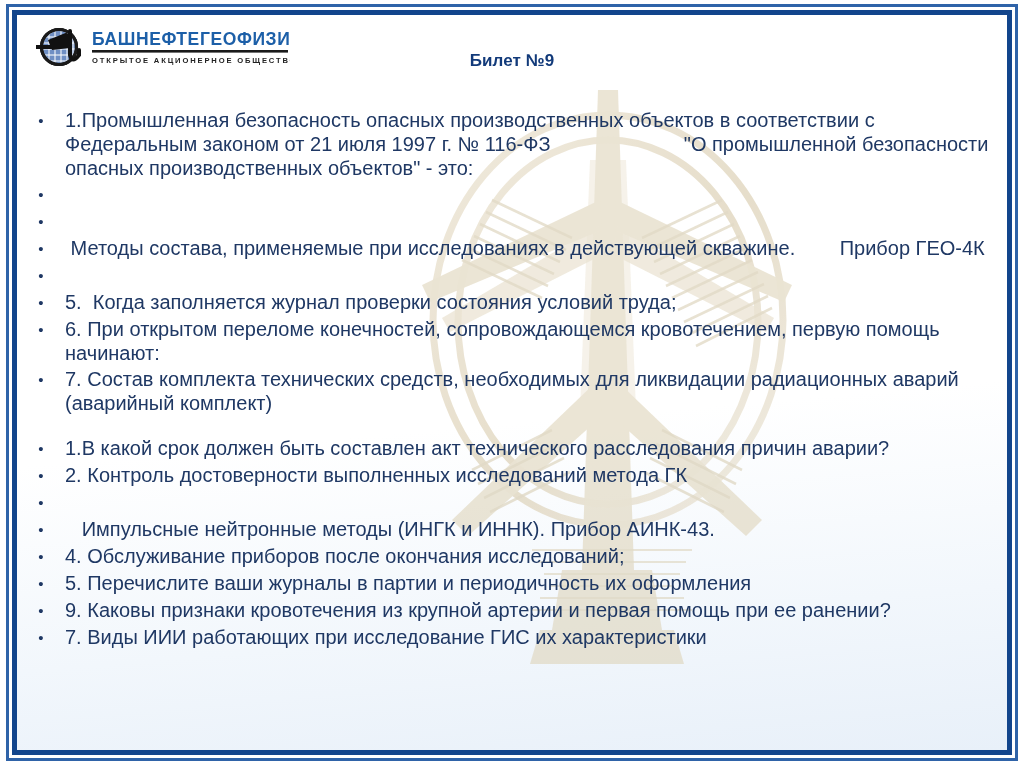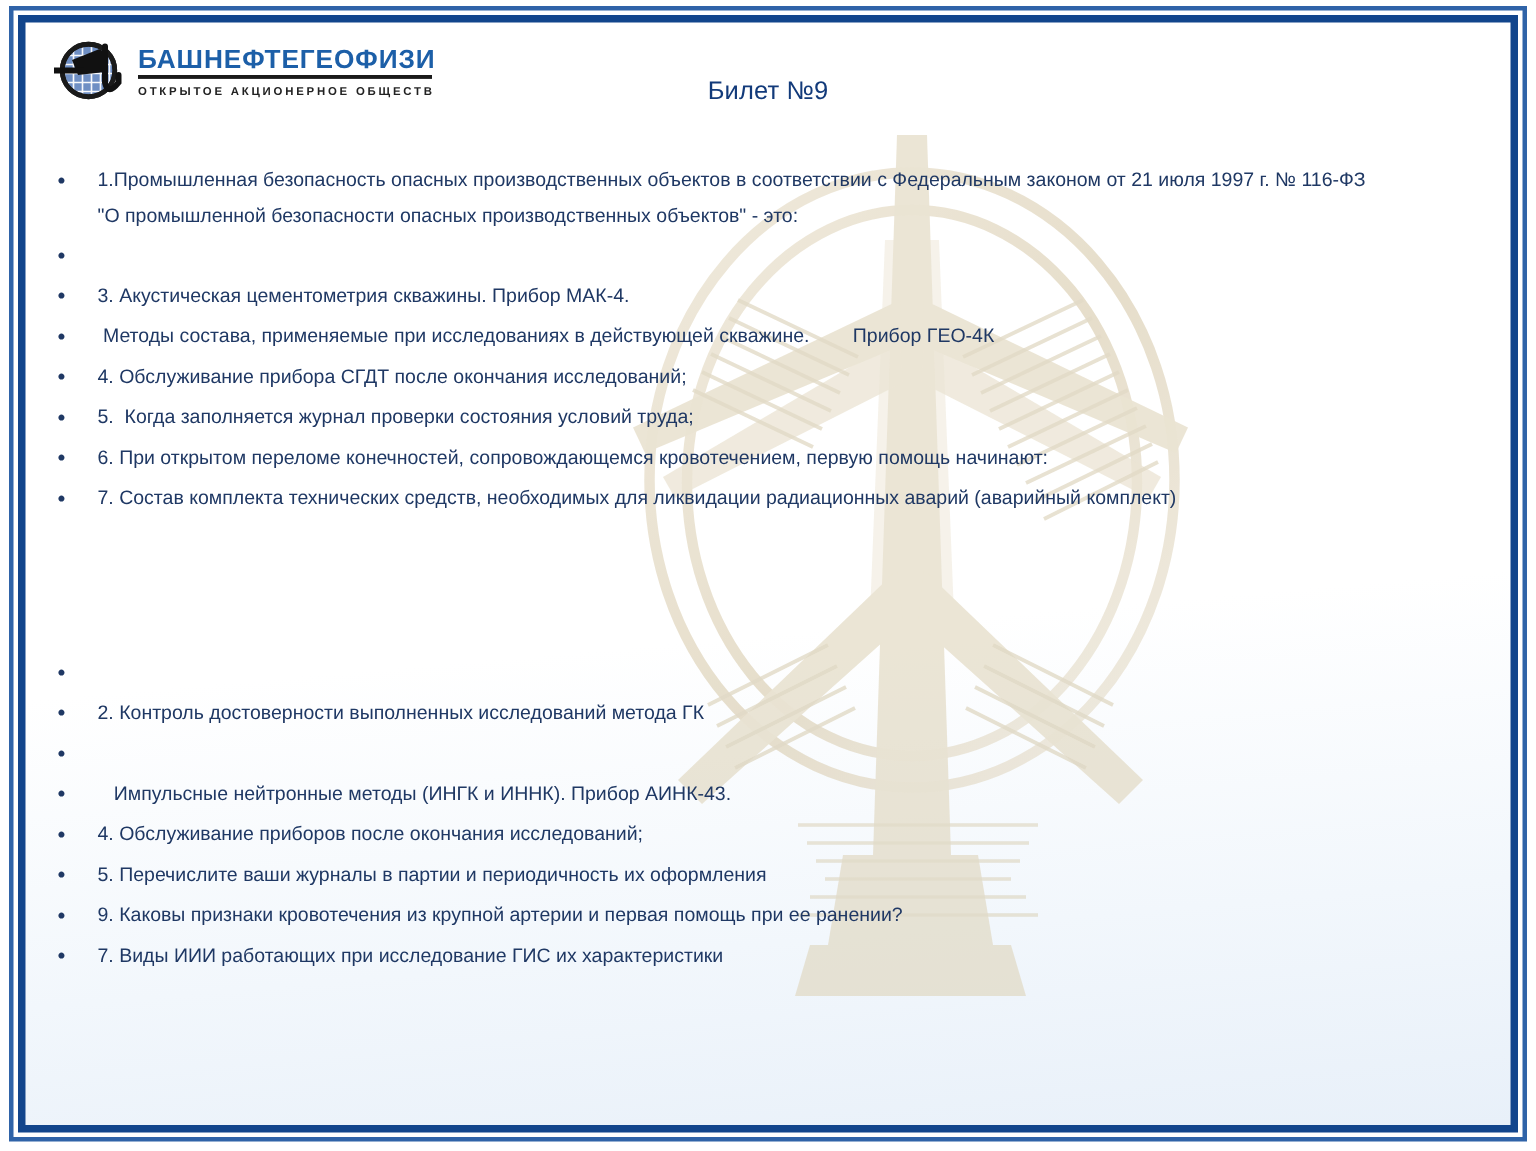--- a/index.html
+++ b/index.html
@@ -79,21 +79,21 @@
     height: 52px;
     z-index: 4;
   }
 
   
   .ticket-title {
     position: absolute;
     width: 100%;
     text-align: center;
     font-size: 17px;
-    font-weight: normal;
+    font-weight: bold;
     color: #123a7a;
     letter-spacing: 0.1px;
     z-index: 3;
   }
   #title9 { top: 36px; }
   #title10 { top: 394px; }
 
   
   .list {
     position: absolute;
@@ -116,21 +116,21 @@
     width: 48px;
     text-align: center;
     color: #1f3864;
     font-size: 15px;
     line-height: 24px;
     padding-top: 1px;
   }
   .itext {
     flex: 1 1 auto;
     color: #1f3864;
-    font-size: 13px;
+    font-size: 20px;
     line-height: 24px;
     white-space: pre-wrap;
     text-align: left;
   }
 </style>
 </head>
 <body>
 
 <div class="slide">
 
@@ -242,48 +242,47 @@
     <div class="list" id="list9">
       <div class="item">
         <span class="bullet">•</span>
         <span class="itext">1.Промышленная безопасность опасных производственных объектов в соответствии с Федеральным законом от 21 июля 1997 г. № 116-ФЗ                        "О промышленной безопасности опасных производственных объектов" - это:</span>
       </div>
       <div class="item">
         <span class="bullet">•</span>
       </div>
       <div class="item">
         <span class="bullet">•</span>
-        <span class="itext">3. Акустическая цементометрия скважины. Прибор МАК-4.</span>
       </div>
       <div class="item">
         <span class="bullet">•</span>
         <span class="itext"> Методы состава, применяемые при исследованиях в действующей скважине.        Прибор ГЕО-4К</span>
       </div>
       <div class="item">
         <span class="bullet">•</span>
-        <span class="itext">4. Обслуживание прибора СГДТ после окончания исследований;</span>
       </div>
       <div class="item">
         <span class="bullet">•</span>
         <span class="itext">5.  Когда заполняется журнал проверки состояния условий труда;</span>
       </div>
       <div class="item">
         <span class="bullet">•</span>
         <span class="itext">6. При открытом переломе конечностей, сопровождающемся кровотечением, первую помощь начинают:</span>
       </div>
       <div class="item">
         <span class="bullet">•</span>
         <span class="itext">7. Состав комплекта технических средств, необходимых для ликвидации радиационных аварий (аварийный комплект)</span>
       </div>
     </div>
 
 
     <div class="list" id="list10">
       <div class="item">
         <span class="bullet">•</span>
+        <span class="itext">1.В какой срок должен быть составлен акт технического расследования причин аварии?</span>
       </div>
       <div class="item">
         <span class="bullet">•</span>
         <span class="itext">2. Контроль достоверности выполненных исследований метода ГК</span>
       </div>
       <div class="item">
         <span class="bullet">•</span>
       </div>
       <div class="item">
         <span class="bullet">•</span>

